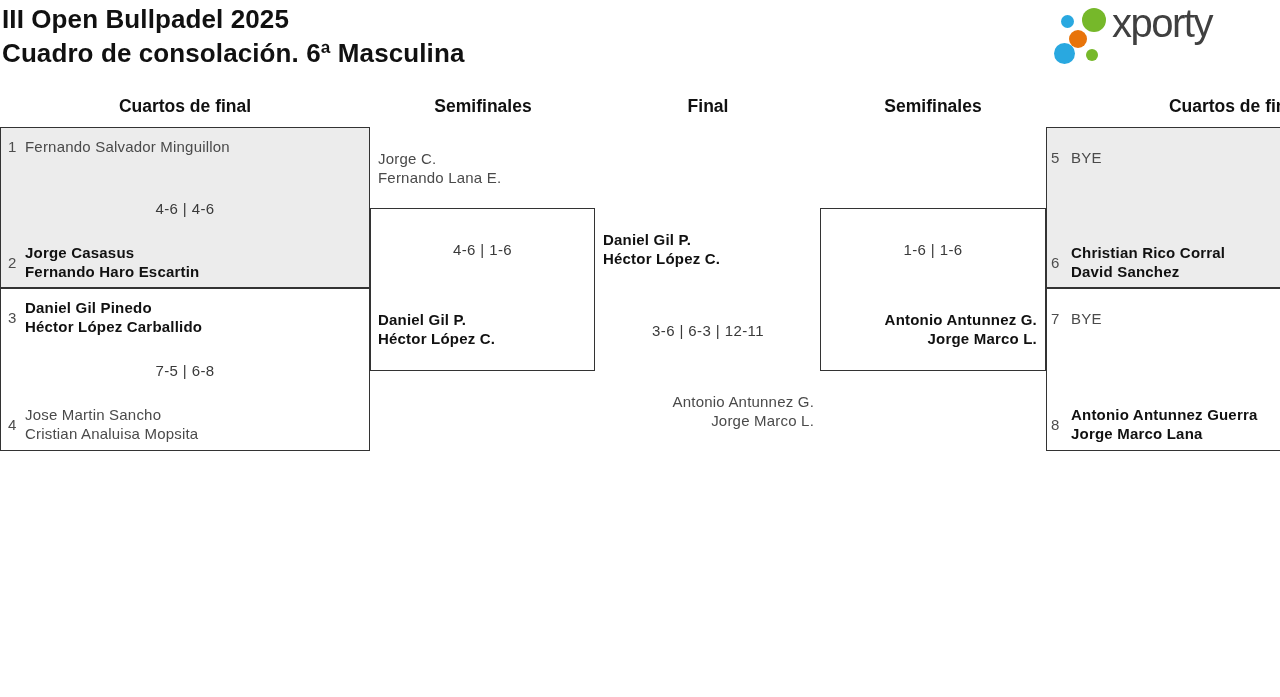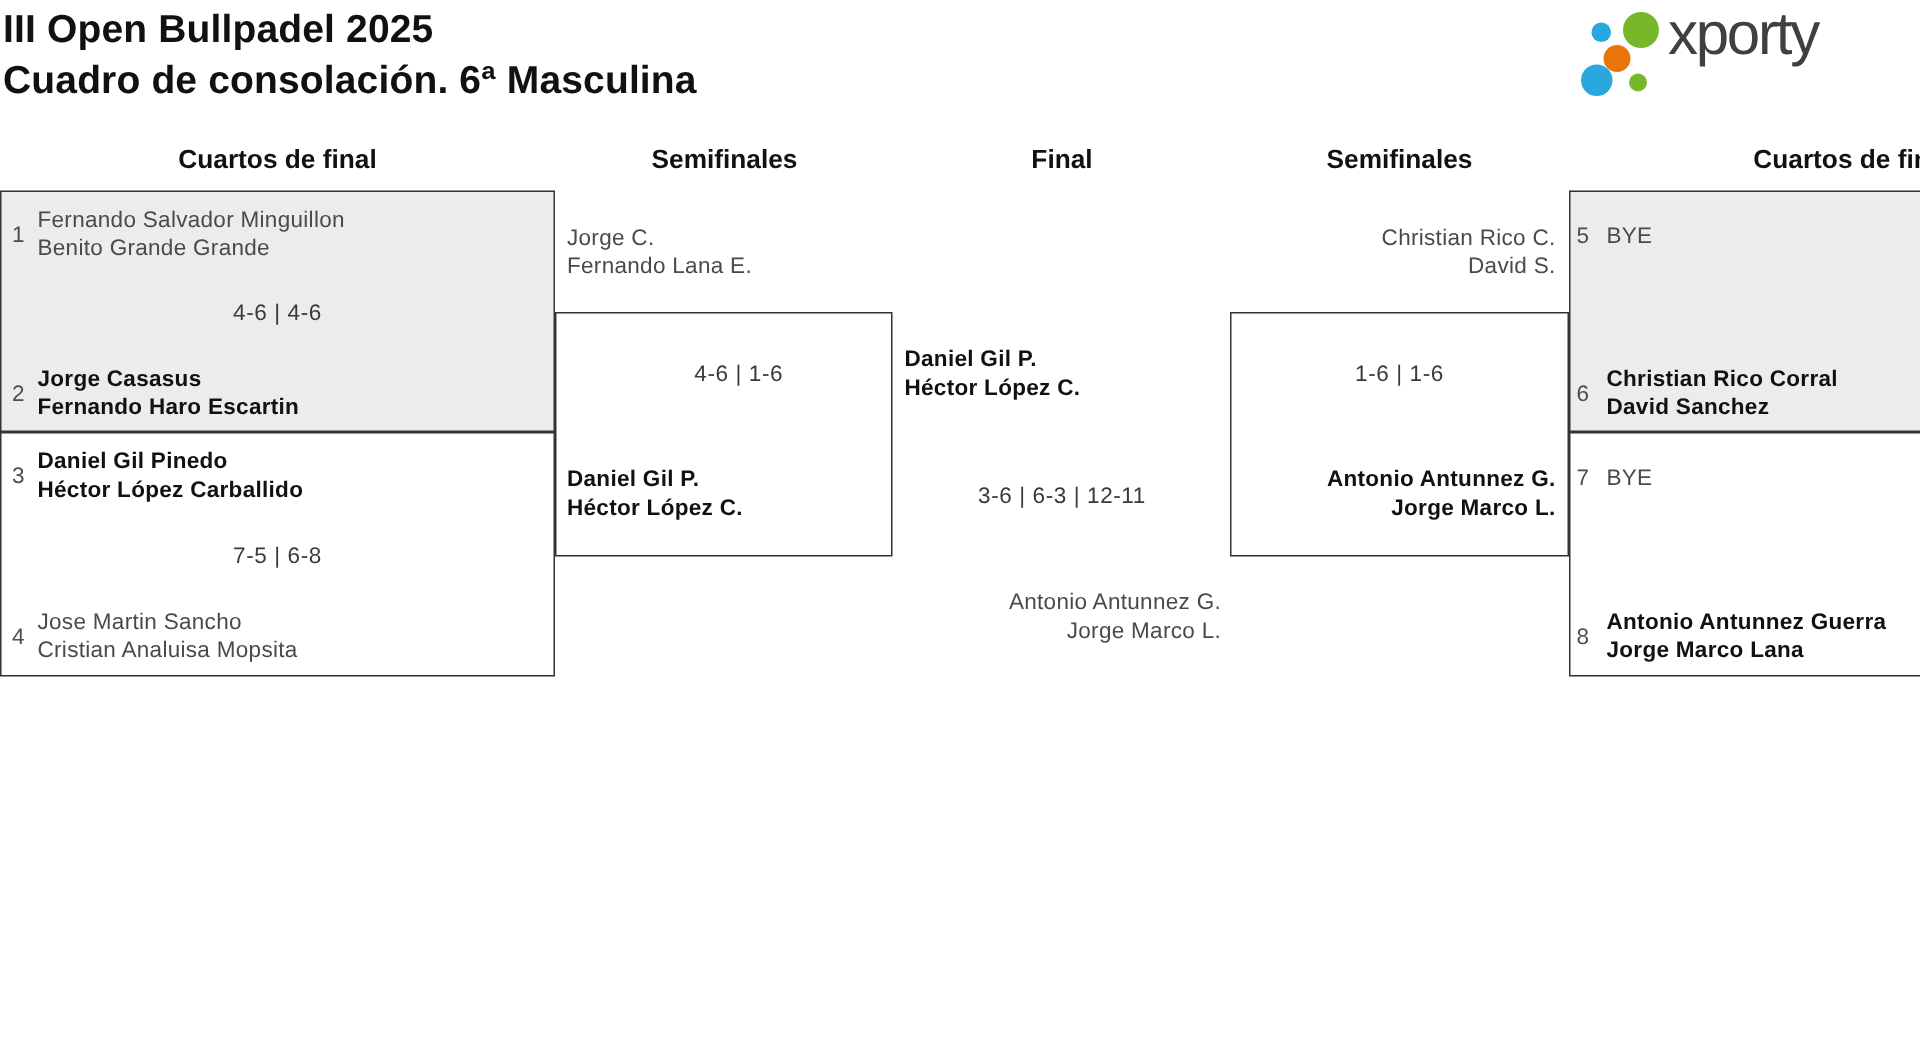--- a/index.html
+++ b/index.html
@@ -78,21 +78,20 @@
   <div class="box" style="left:0;top:288px;width:370px;height:163px"></div>
   <div class="box" style="left:370px;top:208px;width:225px;height:163px"></div>
   <div class="box" style="left:820px;top:208px;width:226px;height:163px"></div>
   <div class="box gray" style="left:1046px;top:127px;width:370px;height:161px"></div>
   <div class="box" style="left:1046px;top:288px;width:370px;height:163px"></div>
 
   <div class="team loser" style="left:8px;top:137px">
     <span class="seed">1</span>
     <span class="names">
       <span class="nl">Fernando Salvador Minguillon</span>
-      <span class="nl">Benito Grande Grande</span>
     </span>
   </div>
   <div class="score" style="left:0;top:200px;width:370px">4-6 | 4-6</div>
   <div class="team winner" style="left:8px;top:243px">
     <span class="seed">2</span>
     <span class="names">
       <span class="nl">Jorge Casasus</span>
       <span class="nl">Fernando Haro Escartin</span>
     </span>
   </div>
@@ -112,21 +111,21 @@
       <span class="nl">Cristian Analuisa Mopsita</span>
     </span>
   </div>
 
   <div class="team loser" style="left:378px;top:149px">
     <span class="names">
       <span class="nl">Jorge C.</span>
       <span class="nl">Fernando Lana E.</span>
     </span>
   </div>
-  <div class="score" style="left:380px;top:241px;width:225px">4-6 | 1-6</div>
+  <div class="score" style="left:370px;top:241px;width:225px">4-6 | 1-6</div>
   <div class="team winner" style="left:378px;top:310px">
     <span class="names">
       <span class="nl">Daniel Gil P.</span>
       <span class="nl">Héctor López C.</span>
     </span>
   </div>
 
   <div class="team winner" style="left:603px;top:230px">
     <span class="names">
       <span class="nl">Daniel Gil P.</span>
@@ -134,26 +133,20 @@
     </span>
   </div>
   <div class="score" style="left:608px;top:322px;width:200px">3-6 | 6-3 | 12-11</div>
   <div class="team loser right-al" style="left:594px;top:392px;width:220px">
     <span class="names">
       <span class="nl">Antonio Antunnez G.</span>
       <span class="nl">Jorge Marco L.</span>
     </span>
   </div>
 
-  <div class="team loser right-al" style="left:837px;top:149px;width:200px">
-    <span class="names">
-      <span class="nl">Christian Rico C.</span>
-      <span class="nl">David S.</span>
-    </span>
-  </div>
   <div class="score" style="left:820px;top:241px;width:226px">1-6 | 1-6</div>
   <div class="team winner right-al" style="left:837px;top:310px;width:200px">
     <span class="names">
       <span class="nl">Antonio Antunnez G.</span>
       <span class="nl">Jorge Marco L.</span>
     </span>
   </div>
 
   <div class="team loser wide-seed" style="left:1052px;top:148px;gap:10px">
     <span class="seed">5</span>

